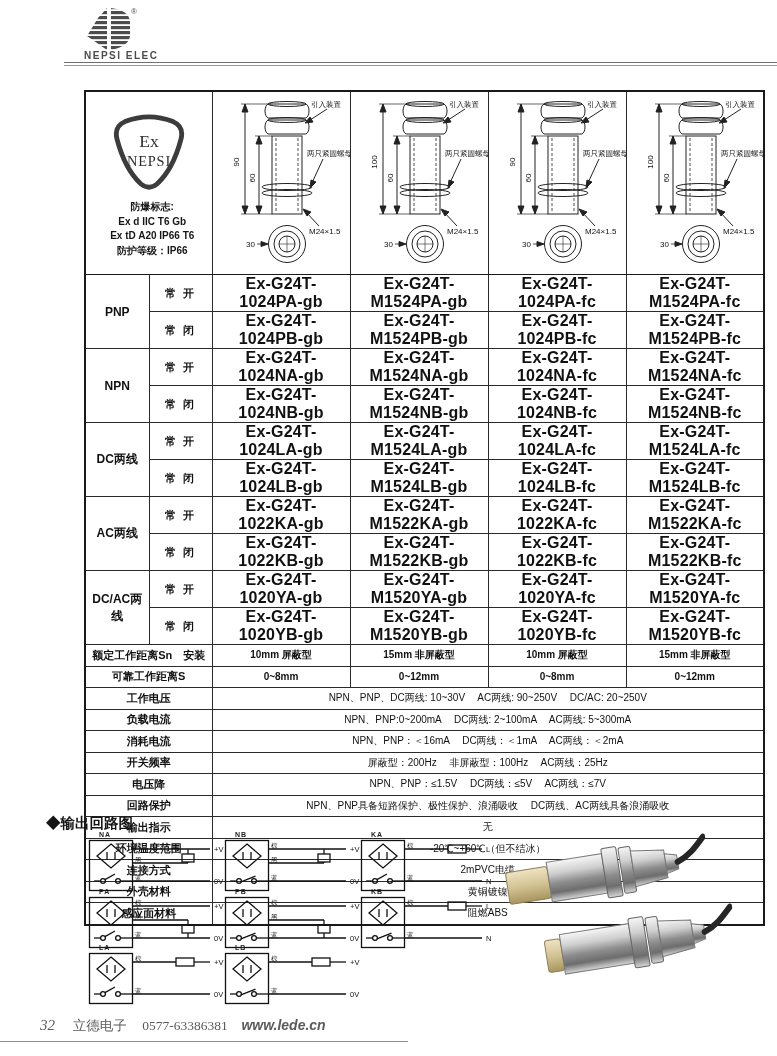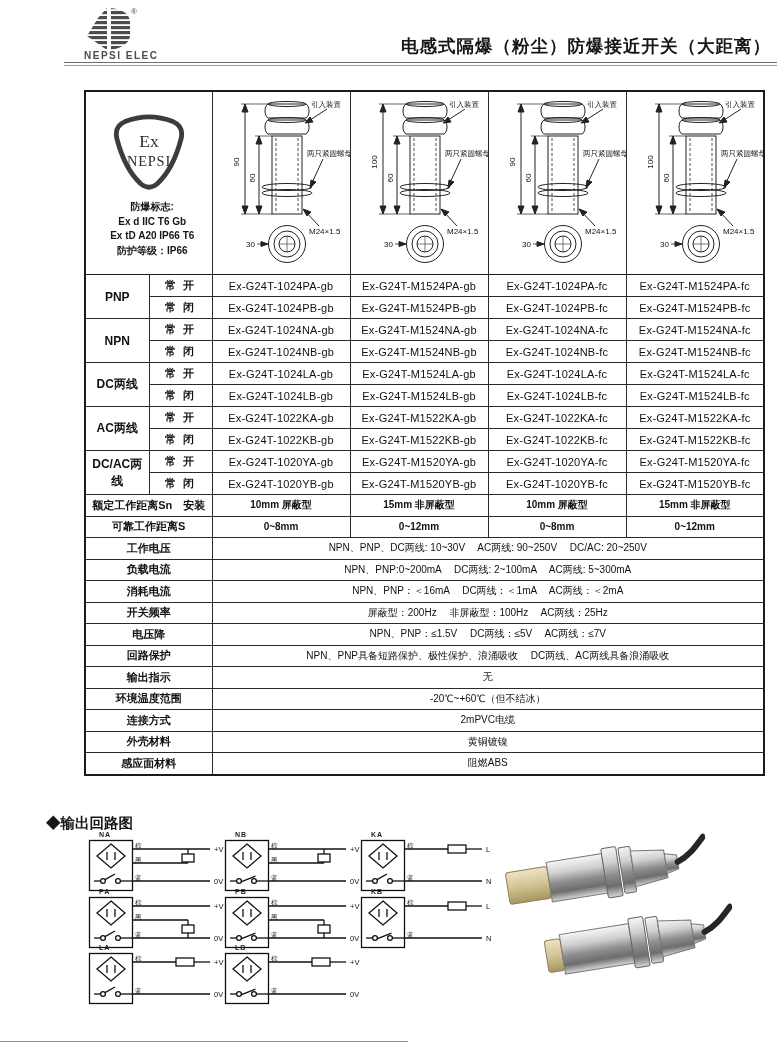--- a/index.html
+++ b/index.html
@@ -18,21 +18,21 @@
   table.spec{position:absolute;left:84px;top:90px;width:681px;border-collapse:collapse;
              table-layout:fixed;border:2px solid #1a1a1a;}
   table.spec td{border:1px solid #2a2a2a;padding:0 2px;text-align:center;vertical-align:middle;
                 overflow:hidden;}
   tr.group-top td{border-top:1.8px solid #1a1a1a;margin-top:44px;}
   tr.diagram-row td{height:180px;border-bottom:1.8px solid #1a1a1a;}
   tr.model-row td{height:21px;}
   tr.spec-row td{height:20.5px;border-top:1.5px solid #1f1f1f;}
   td.group-name{font-size:12px;font-weight:600;}
   td.state{font-size:11px;font-weight:600;letter-spacing:2px;}
-  td.model{font-size:11px;font-weight:400;letter-spacing:.2px;}
+  td.model{font-size:16px;font-weight:700;letter-spacing:.2px;}
   td.spec-label{text-align:left;padding-left:6px;font-size:11px;font-weight:700;white-space:pre;}
   td.spec-val{font-size:10px;white-space:pre;}
   td.spec-val.bold{font-weight:700;}
   td.diag-cell{padding:0;}
   td.cert-cell{padding:0;vertical-align:middle;}
   .cert-lines{margin:6px 0 0 7px;text-align:center;font-size:10px;font-weight:700;line-height:1.45;color:#161616;}
   .nepsi-mark{display:block;margin:2px auto 0 auto;}
 
   
   .circuits-area{position:absolute;left:0;top:812px;width:719px;height:214px;}
@@ -68,21 +68,20 @@
         </clipPath>
       <clipPath id="rhalf">
           <path d="M27,2 Q45,4 46,16 L46,30 Q45,40 27,44 Z"></path>
         </clipPath>
     </defs>
     <rect x="0" y="0" width="26" height="46" fill="url(#stripes)" clip-path="url(#lhalf)"></rect>
     <rect x="26" y="0" width="24" height="46" fill="url(#stripes)" clip-path="url(#rhalf)"></rect>
     <text x="47" y="8" font-size="8" fill="#4d4d4d">®</text>
   </svg>
   <div class="brand">NEPSI ELEC</div>
-  <div class="doc-title">电感式隔爆（粉尘）防爆接近开关（大距离）</div>
   <div class="header-rule"></div>
 
   <table class="spec">
     <colgroup>
       <col style="width:64px">
         <col style="width:63px">
       <col style="width:138px">
         <col style="width:138px">
         <col style="width:138px">
         <col style="width:138px">
@@ -699,15 +698,21 @@
         <rect x="30" y="15" width="70" height="40" fill="url(#met2)" stroke="#7a7a7a"></rect>
         <rect x="100" y="10" width="15" height="50" rx="2" fill="url(#met2)" stroke="#666"></rect>
         <rect x="117" y="12" width="12" height="46" rx="2" fill="url(#met2)" stroke="#666"></rect>
         <path d="M129,17 L162,21 L162,49 L129,53 Z" fill="url(#met2)" stroke="#777"></path>
         <path d="M162,25 L174,28 L174,42 L162,45 Z" fill="url(#met2)" stroke="#777"></path>
         <path d="M174,35 C186,31 193,24 203,14" stroke="#262626" stroke-width="6" fill="none" stroke-linecap="round"></path>
       </svg>
     </div>
   </div>
 
+  <div class="footer">
+    <span class="pgnum">32</span>
+    <span class="co">立德电子</span>
+    <span class="ph">0577-63386381</span>
+    <span class="web">www.lede.cn</span>
+  </div>
   <div class="footer-rule"></div>
 
 </div>
 
 </body></html>

